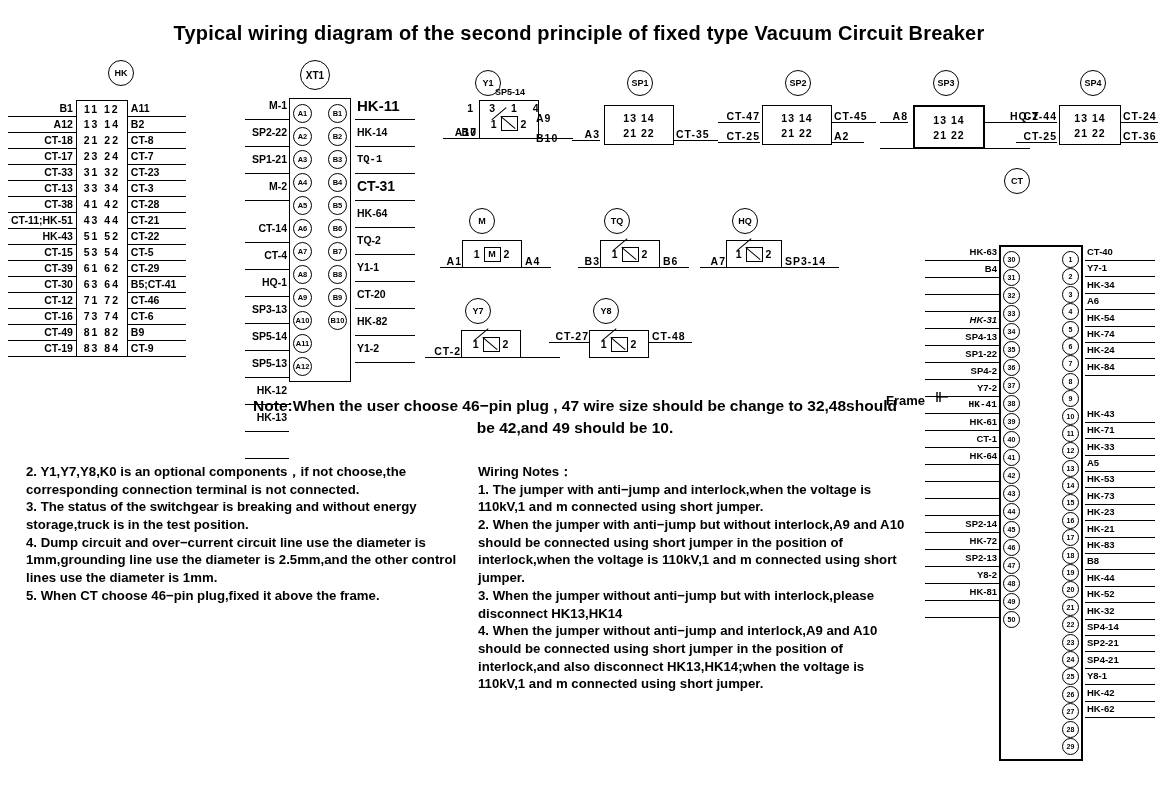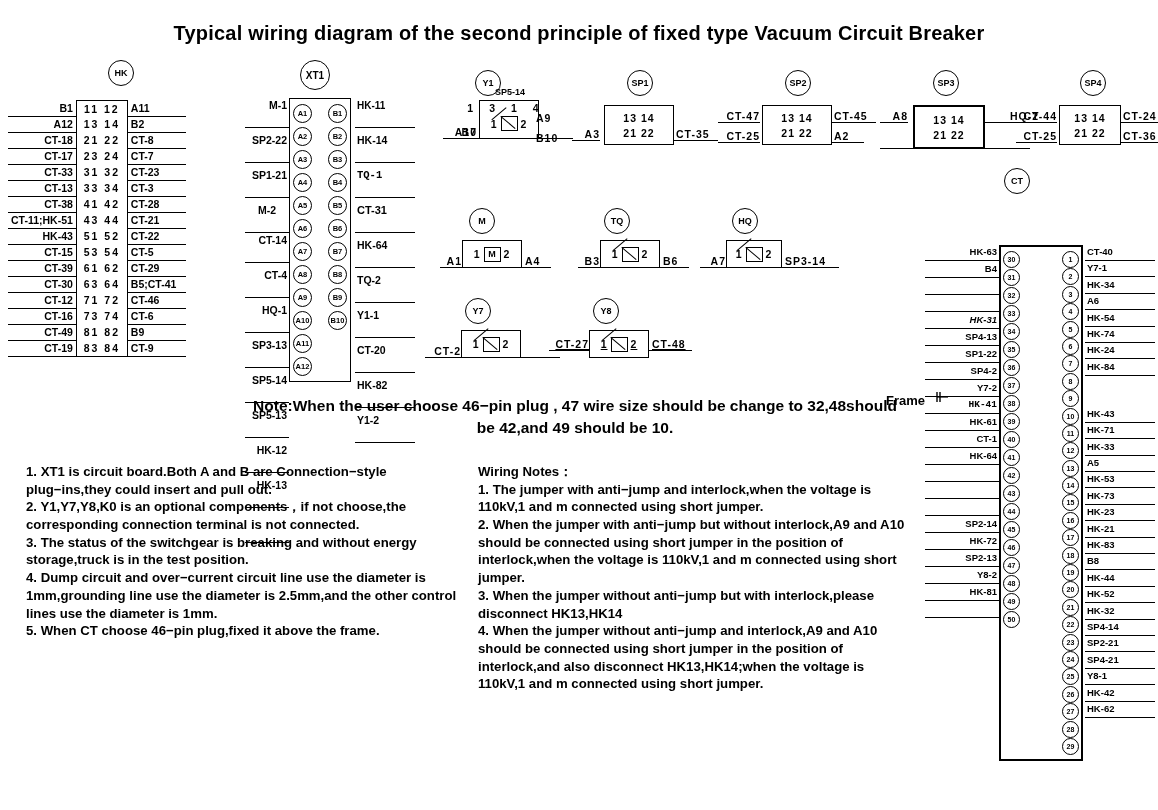--- a/index.html
+++ b/index.html
@@ -37,21 +37,21 @@
   .xt-box{
     border:1.4px solid #000;width:62px;box-sizing:border-box;
     padding:5px 3px;display:flex;justify-content:space-between;
   }
   .xt-col{display:flex;flex-direction:column;gap:4px;}
   .pin{
     width:17px;height:17px;border:1.2px solid #000;border-radius:50%;
     font-size:7.5px;display:flex;align-items:center;justify-content:center;
     background:#fff;font-weight:bold;
   }
-  .lead{border-bottom:1.3px solid #000;padding:0 2px 13px 2px;}
+  .lead{border-bottom:1.3px solid #000;padding:0 2px 5px 2px;}
   
   .relay{border:1.4px solid #000;display:flex;align-items:center;
          justify-content:center;font-size:10.5px;font-weight:bold;background:#fff;}
   .nums{font-size:10.5px;font-weight:bold;letter-spacing:1px;}
   .hline{border-bottom:1.3px solid #000;}
   .xbox{width:15px;height:13px;border:1.2px solid #000;position:relative;}
   .xbox:before,.xbox:after{
     content:"";position:absolute;left:-1px;top:-1px;width:16px;height:14px;
   }
   .xbox:before{border-top:1.1px solid #000;transform-origin:0 0;
@@ -207,36 +207,36 @@
         <div class="pin">B8</div>
         <div class="pin">B9</div>
         <div class="pin">B10</div>
       </div>
   </div>
 </div>
 <div class="abs" style="top:98px;left:245px;width:44px;" id="xt1-left">
     <div class="lead" style="height: 16px; line-height: 15px; text-align: right; font-size: 10.5px; font-weight: bold; margin-bottom: 5px;">M-1</div>
     <div class="lead" style="height: 16px; line-height: 15px; text-align: right; font-size: 10.5px; font-weight: bold; margin-bottom: 5px;">SP2-22</div>
     <div class="lead" style="height: 16px; line-height: 15px; text-align: right; font-size: 10.5px; font-weight: bold; margin-bottom: 5px;">SP1-21</div>
-    <div class="lead" style="height: 16px; line-height: 15px; text-align: center; font-size: 10.5px; font-weight: bold; margin-bottom: 0;">M-2</div>
+    <div class="lead" style="height: 16px; line-height: 15px; text-align: right; font-size: 10.5px; font-weight: bold; margin-bottom: 20px;">M-2</div>
     <div class="lead" style="height: 16px; line-height: 15px; text-align: right; font-size: 10.5px; font-weight: bold; margin-bottom: 5px;">CT-14</div>
     <div class="lead" style="height: 16px; line-height: 15px; text-align: right; font-size: 10.5px; font-weight: bold; margin-bottom: 5px;">CT-4</div>
     <div class="lead" style="height: 16px; line-height: 15px; text-align: right; font-size: 10.5px; font-weight: bold; margin-bottom: 5px;">HQ-1</div>
     <div class="lead" style="height: 16px; line-height: 15px; text-align: right; font-size: 10.5px; font-weight: bold; margin-bottom: 5px;">SP3-13</div>
     <div class="lead" style="height: 16px; line-height: 15px; text-align: right; font-size: 10.5px; font-weight: bold; margin-bottom: 5px;">SP5-14</div>
     <div class="lead" style="height: 16px; line-height: 15px; text-align: right; font-size: 10.5px; font-weight: bold; margin-bottom: 5px;">SP5-13</div>
     <div class="lead" style="height: 16px; line-height: 15px; text-align: right; font-size: 10.5px; font-weight: bold; margin-bottom: 5px;">HK-12</div>
     <div class="lead" style="height: 16px; line-height: 15px; text-align: right; font-size: 10.5px; font-weight: bold; margin-bottom: 5px;">HK-13</div>
     <div class="lead" style="height: 16px; line-height: 15px; text-align: right; font-size: 10.5px; font-weight: bold; margin-bottom: 5px;"></div>
   </div>
 <div class="abs" style="top:98px;left:355px;width:60px;" id="xt1-right">
-    <div class="lead" style="height: 16px; line-height: 15px; text-align: left; font-size: 10px; font-weight: bold; margin-bottom: 5px;">HK-11</div>
+    <div class="lead" style="height: 16px; line-height: 15px; text-align: left; font-size: 15px; font-weight: bold; margin-bottom: 5px;">HK-11</div>
     <div class="lead" style="height: 16px; line-height: 15px; text-align: left; font-size: 10.5px; font-weight: bold; margin-bottom: 5px;">HK-14</div>
     <div class="lead" style="height: 16px; line-height: 15px; text-align: left; font-size: 10.5px; font-weight: bold; margin-bottom: 5px; font-family: Liberation Mono, monospace;">TQ-1</div>
-    <div class="lead" style="height: 16px; line-height: 15px; text-align: left; font-size: 11px; font-weight: bold; margin-bottom: 5px;">CT-31</div>
+    <div class="lead" style="height: 16px; line-height: 15px; text-align: left; font-size: 14px; font-weight: bold; margin-bottom: 5px;">CT-31</div>
     <div class="lead" style="height: 16px; line-height: 15px; text-align: left; font-size: 10.5px; font-weight: bold; margin-bottom: 5px;">HK-64</div>
     <div class="lead" style="height: 16px; line-height: 15px; text-align: left; font-size: 10.5px; font-weight: bold; margin-bottom: 5px;">TQ-2</div>
     <div class="lead" style="height: 16px; line-height: 15px; text-align: left; font-size: 10.5px; font-weight: bold; margin-bottom: 5px;">Y1-1</div>
     <div class="lead" style="height: 16px; line-height: 15px; text-align: left; font-size: 10.5px; font-weight: bold; margin-bottom: 5px;">CT-20</div>
     <div class="lead" style="height: 16px; line-height: 15px; text-align: left; font-size: 10.5px; font-weight: bold; margin-bottom: 5px;">HK-82</div>
     <div class="lead" style="height: 16px; line-height: 15px; text-align: left; font-size: 10.5px; font-weight: bold; margin-bottom: 5px;">Y1-2</div>
   </div>
 
 <div class="abs" style="top:70px;left:475px;">
   <div class="circ sm">Y1</div>
@@ -373,21 +373,21 @@
     <span class="nums">1</span>
     <span class="xbox"></span>
     <span class="nums">2</span>
   </div>
   <div class="nums hline" style="width:36px;text-align:left;padding-left:3px;"></div>
 </div>
 
 <div class="abs" style="top:298px;left:593px;">
   <div class="circ sm">Y8</div>
 </div>
-<div class="abs" style="top:330px;left:549px;display:flex;align-items:center;text-decoration:underline;">
+<div class="abs" style="top:330px;left:549px;display:flex;align-items:flex-start;">
   <div class="nums hline" style="width:40px;text-align:right;">CT-27</div>
   <div class="relay" style="width:58px;height:26px;gap:3px;">
     <span class="nums">1</span>
     <span class="xbox"></span>
     <span class="nums">2</span>
   </div>
   <div class="nums hline" style="width:40px;text-align:left;padding-left:3px;">CT-48</div>
 </div>
 
 <div class="abs" style="top:168px;left:1004px;">
@@ -512,21 +512,20 @@
       <line x1="2" y1="2" x2="2" y2="12" stroke="#000" stroke-width="1.4"></line>
       <line x1="5" y1="2" x2="5" y2="12" stroke="#000" stroke-width="1.4"></line>
       <line x1="2" y1="7" x2="13" y2="7" stroke="#000" stroke-width="1.2"></line>
     </svg>
 </div>
 
 <div class="abs" id="note">Note:When the user choose 46−pin plug , 47 wire size should be change to 32,48should be 42,and 49 should be 10.</div>
 
 <div class="abs blk" id="tech">
   <div id="tech-items">
-      <div>1. XT1 is circuit board.Both A and B are Connection−style plug−ins,they could insert and pull out.</div>
       <div>2. Y1,Y7,Y8,K0 is an optional components，if not choose,the corresponding connection terminal is not connected.</div>
       <div>3. The status of the switchgear is breaking and without energy storage,truck is in the test position.</div>
       <div>4. Dump circuit and over−current circuit line use the diameter is 1mm,grounding line use the diameter is 2.5mm,and the other control lines use the diameter is 1mm.</div>
       <div>5. When CT choose 46−pin plug,fixed it above the frame.</div>
     </div>
 </div>
 
 <div class="abs blk" id="wnotes">
   <div>Wiring Notes：</div>
   <div id="wiring-items">

